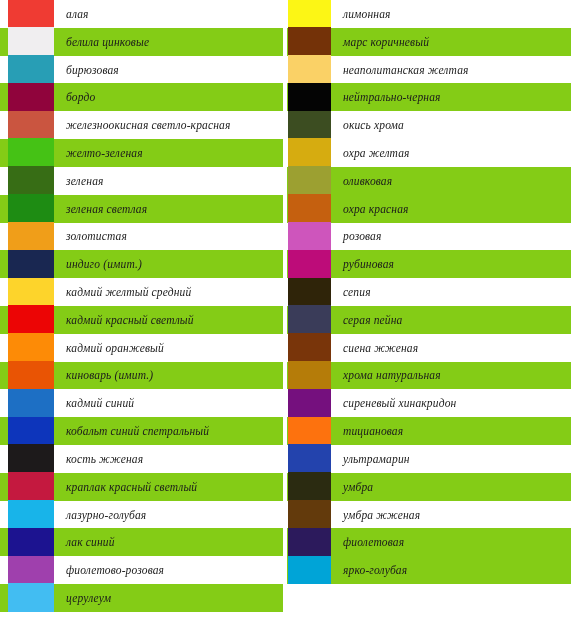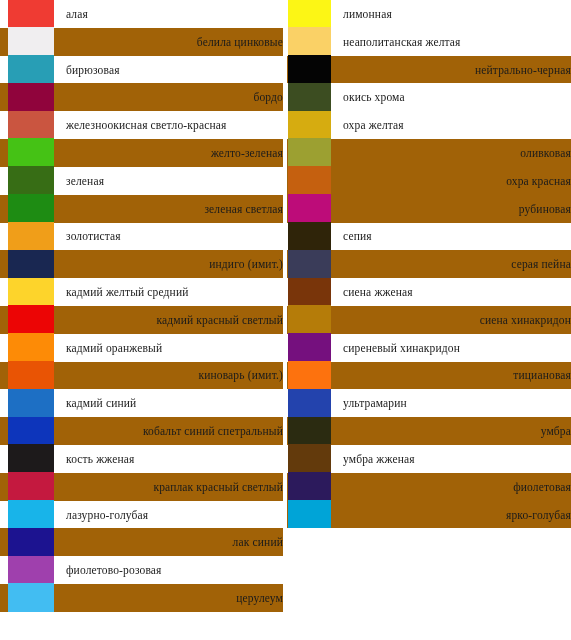--- a/index.html
+++ b/index.html
@@ -33,23 +33,24 @@
   .col-gap   { width: 4px; height: 640px; background: #ffffff; flex: 0 0 4px; }
   .col-right { width: 284px; }
 
   .color-row {
     display: flex;
     flex-direction: row;
     align-items: center;
     height: 27.826px;
     box-sizing: border-box;
     position: relative;
+    font-style: italic;
   }
   .color-row.row-odd  { background: #ffffff; }
-  .color-row.row-even { background: #a16207; text-align: right; }
+  .color-row.row-even { background: #84cc16; }
 
   .swatch-cell {
     flex: 0 0 auto;
     height: 27.826px;
     position: relative;
     box-sizing: border-box;
   }
   .col-left .swatch-cell  { width: 56px; }
   .col-right .swatch-cell { width: 47px; }
 
@@ -224,20 +225,26 @@
 
   <div class="col-gap"></div>
 
   <div class="palette-column col-right">
       <div class="color-row row-odd">
         <div class="swatch-cell">
           <div class="swatch" style="background: rgb(252, 246, 21);"></div>
         </div>
         <div class="color-name">лимонная</div>
       </div>
+      <div class="color-row row-even">
+        <div class="swatch-cell">
+          <div class="swatch" style="background: rgb(116, 50, 8);"></div>
+        </div>
+        <div class="color-name">марс коричневый</div>
+      </div>
       <div class="color-row row-odd">
         <div class="swatch-cell">
           <div class="swatch" style="background: rgb(250, 209, 102);"></div>
         </div>
         <div class="color-name">неаполитанская желтая</div>
       </div>
       <div class="color-row row-even">
         <div class="swatch-cell">
           <div class="swatch" style="background: rgb(4, 4, 4);"></div>
         </div>
@@ -260,20 +267,26 @@
           <div class="swatch" style="background: rgb(156, 160, 49);"></div>
         </div>
         <div class="color-name">оливковая</div>
       </div>
       <div class="color-row row-even">
         <div class="swatch-cell">
           <div class="swatch" style="background: rgb(197, 96, 15);"></div>
         </div>
         <div class="color-name">охра красная</div>
       </div>
+      <div class="color-row row-odd">
+        <div class="swatch-cell">
+          <div class="swatch" style="background: rgb(206, 85, 188);"></div>
+        </div>
+        <div class="color-name">розовая</div>
+      </div>
       <div class="color-row row-even">
         <div class="swatch-cell">
           <div class="swatch" style="background: rgb(189, 12, 121);"></div>
         </div>
         <div class="color-name">рубиновая</div>
       </div>
       <div class="color-row row-odd">
         <div class="swatch-cell">
           <div class="swatch" style="background: rgb(47, 36, 9);"></div>
         </div>
@@ -288,21 +301,21 @@
       <div class="color-row row-odd">
         <div class="swatch-cell">
           <div class="swatch" style="background: rgb(121, 53, 10);"></div>
         </div>
         <div class="color-name">сиена жженая</div>
       </div>
       <div class="color-row row-even">
         <div class="swatch-cell">
           <div class="swatch" style="background: rgb(181, 124, 9);"></div>
         </div>
-        <div class="color-name">сиена хинакридон</div>
+        <div class="color-name">хрома натуральная</div>
       </div>
       <div class="color-row row-odd">
         <div class="swatch-cell">
           <div class="swatch" style="background: rgb(117, 16, 126);"></div>
         </div>
         <div class="color-name">сиреневый хинакридон</div>
       </div>
       <div class="color-row row-even">
         <div class="swatch-cell">
           <div class="swatch" style="background: rgb(253, 114, 14);"></div>

